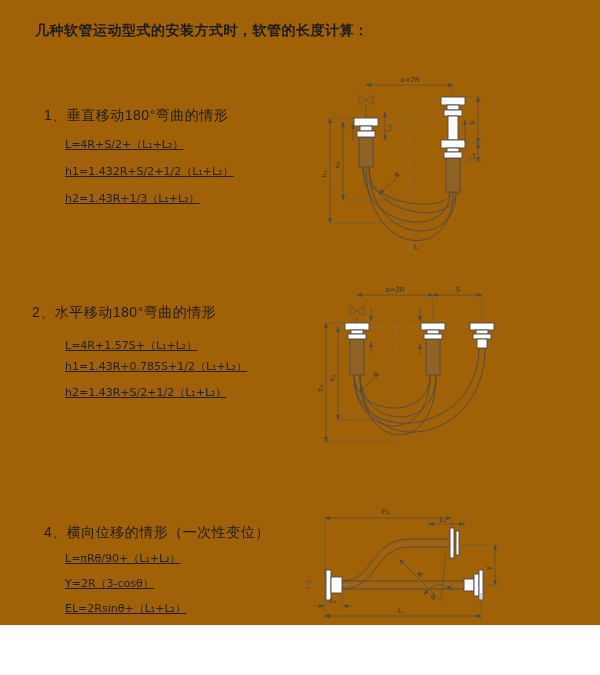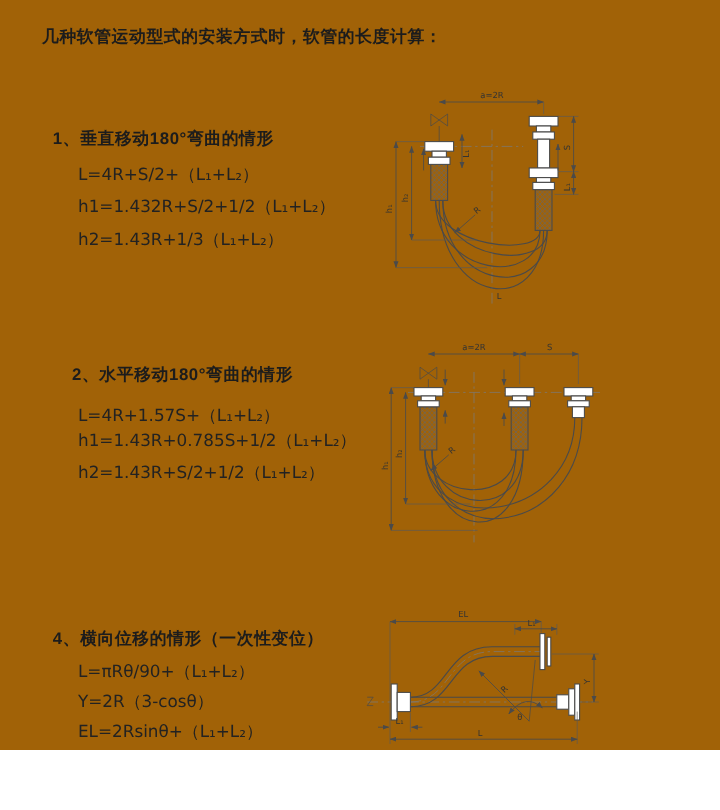--- a/index.html
+++ b/index.html
@@ -4,25 +4,25 @@
 <style>
   html,body{margin:0;padding:0;background:#ffffff;}
   .page{
     position:relative;width:600px;height:625px;background:#a16207;overflow:hidden;
     font-family:"Liberation Sans","DejaVu Sans",sans-serif;color:#1c1c1c;
   }
   .title{
     position:absolute;left:35px;top:22px;font-size:14px;font-weight:bold;letter-spacing:0.5px;
   }
   .sec-heading{
-    position:absolute;font-size:14px;font-weight:bold;letter-spacing:0.5px;white-space:nowrap;
+    position:absolute;font-size:14px;font-weight:normal;letter-spacing:0.5px;white-space:nowrap;
   }
   .formula{
-    position:absolute;font-size:14px;font-family:"DejaVu Sans","Liberation Sans",sans-serif;
-    white-space:nowrap;color:#222;
+    position:absolute;font-size:11px;font-family:"DejaVu Sans","Liberation Sans",sans-serif;
+    white-space:nowrap;color:#222;text-decoration:underline;
   }
   svg.diag{position:absolute;}
   svg.diag text{
     fill:#333;font-family:"DejaVu Sans","Liberation Sans",sans-serif;font-size:7px;
   }
   .part{fill:#ffffff;stroke:#4a4a4a;stroke-width:0.9;}
   .braid{fill:url(#braidpat);stroke:#4a4a4a;stroke-width:0.9;}
   .hose{fill:none;stroke:#4a4a4a;stroke-width:0.9;}
   .dim{stroke:#4a4a4a;stroke-width:0.7;fill:none;}
   .ext{stroke:#5a5a5a;stroke-width:0.55;fill:none;}
@@ -34,21 +34,21 @@
 
 <div class="page">
 
   <div class="title">几种软管运动型式的安装方式时，软管的长度计算：</div>
 
   <div class="sec-heading" style="left:44px;top:107px">1、垂直移动180°弯曲的情形</div>
   <div class="formula" style="left:65px;top:137px">L=4R+S/2+（L₁+L₂）</div>
   <div class="formula" style="left:65px;top:164px">h1=1.432R+S/2+1/2（L₁+L₂）</div>
   <div class="formula" style="left:65px;top:191px">h2=1.43R+1/3（L₁+L₂）</div>
 
-  <div class="sec-heading" style="left:60px;top:304px">2、水平移动180°弯曲的情形</div>
+  <div class="sec-heading" style="left:32px;top:304px">2、水平移动180°弯曲的情形</div>
   <div class="formula" style="left:65px;top:338px">L=4R+1.57S+（L₁+L₂）</div>
   <div class="formula" style="left:65px;top:359px">h1=1.43R+0.785S+1/2（L₁+L₂）</div>
   <div class="formula" style="left:65px;top:385px">h2=1.43R+S/2+1/2（L₁+L₂）</div>
 
   <div class="sec-heading" style="left:44px;top:524px">4、横向位移的情形（一次性变位）</div>
   <div class="formula" style="left:65px;top:551px">L=πRθ/90+（L₁+L₂）</div>
   <div class="formula" style="left:65px;top:576px">Y=2R（3-cosθ）</div>
   <div class="formula" style="left:65px;top:601px">EL=2Rsinθ+（L₁+L₂）</div>
 
   <svg class="diag" style="left:310px;top:70px" width="290" height="190" viewBox="0 0 290 190">

